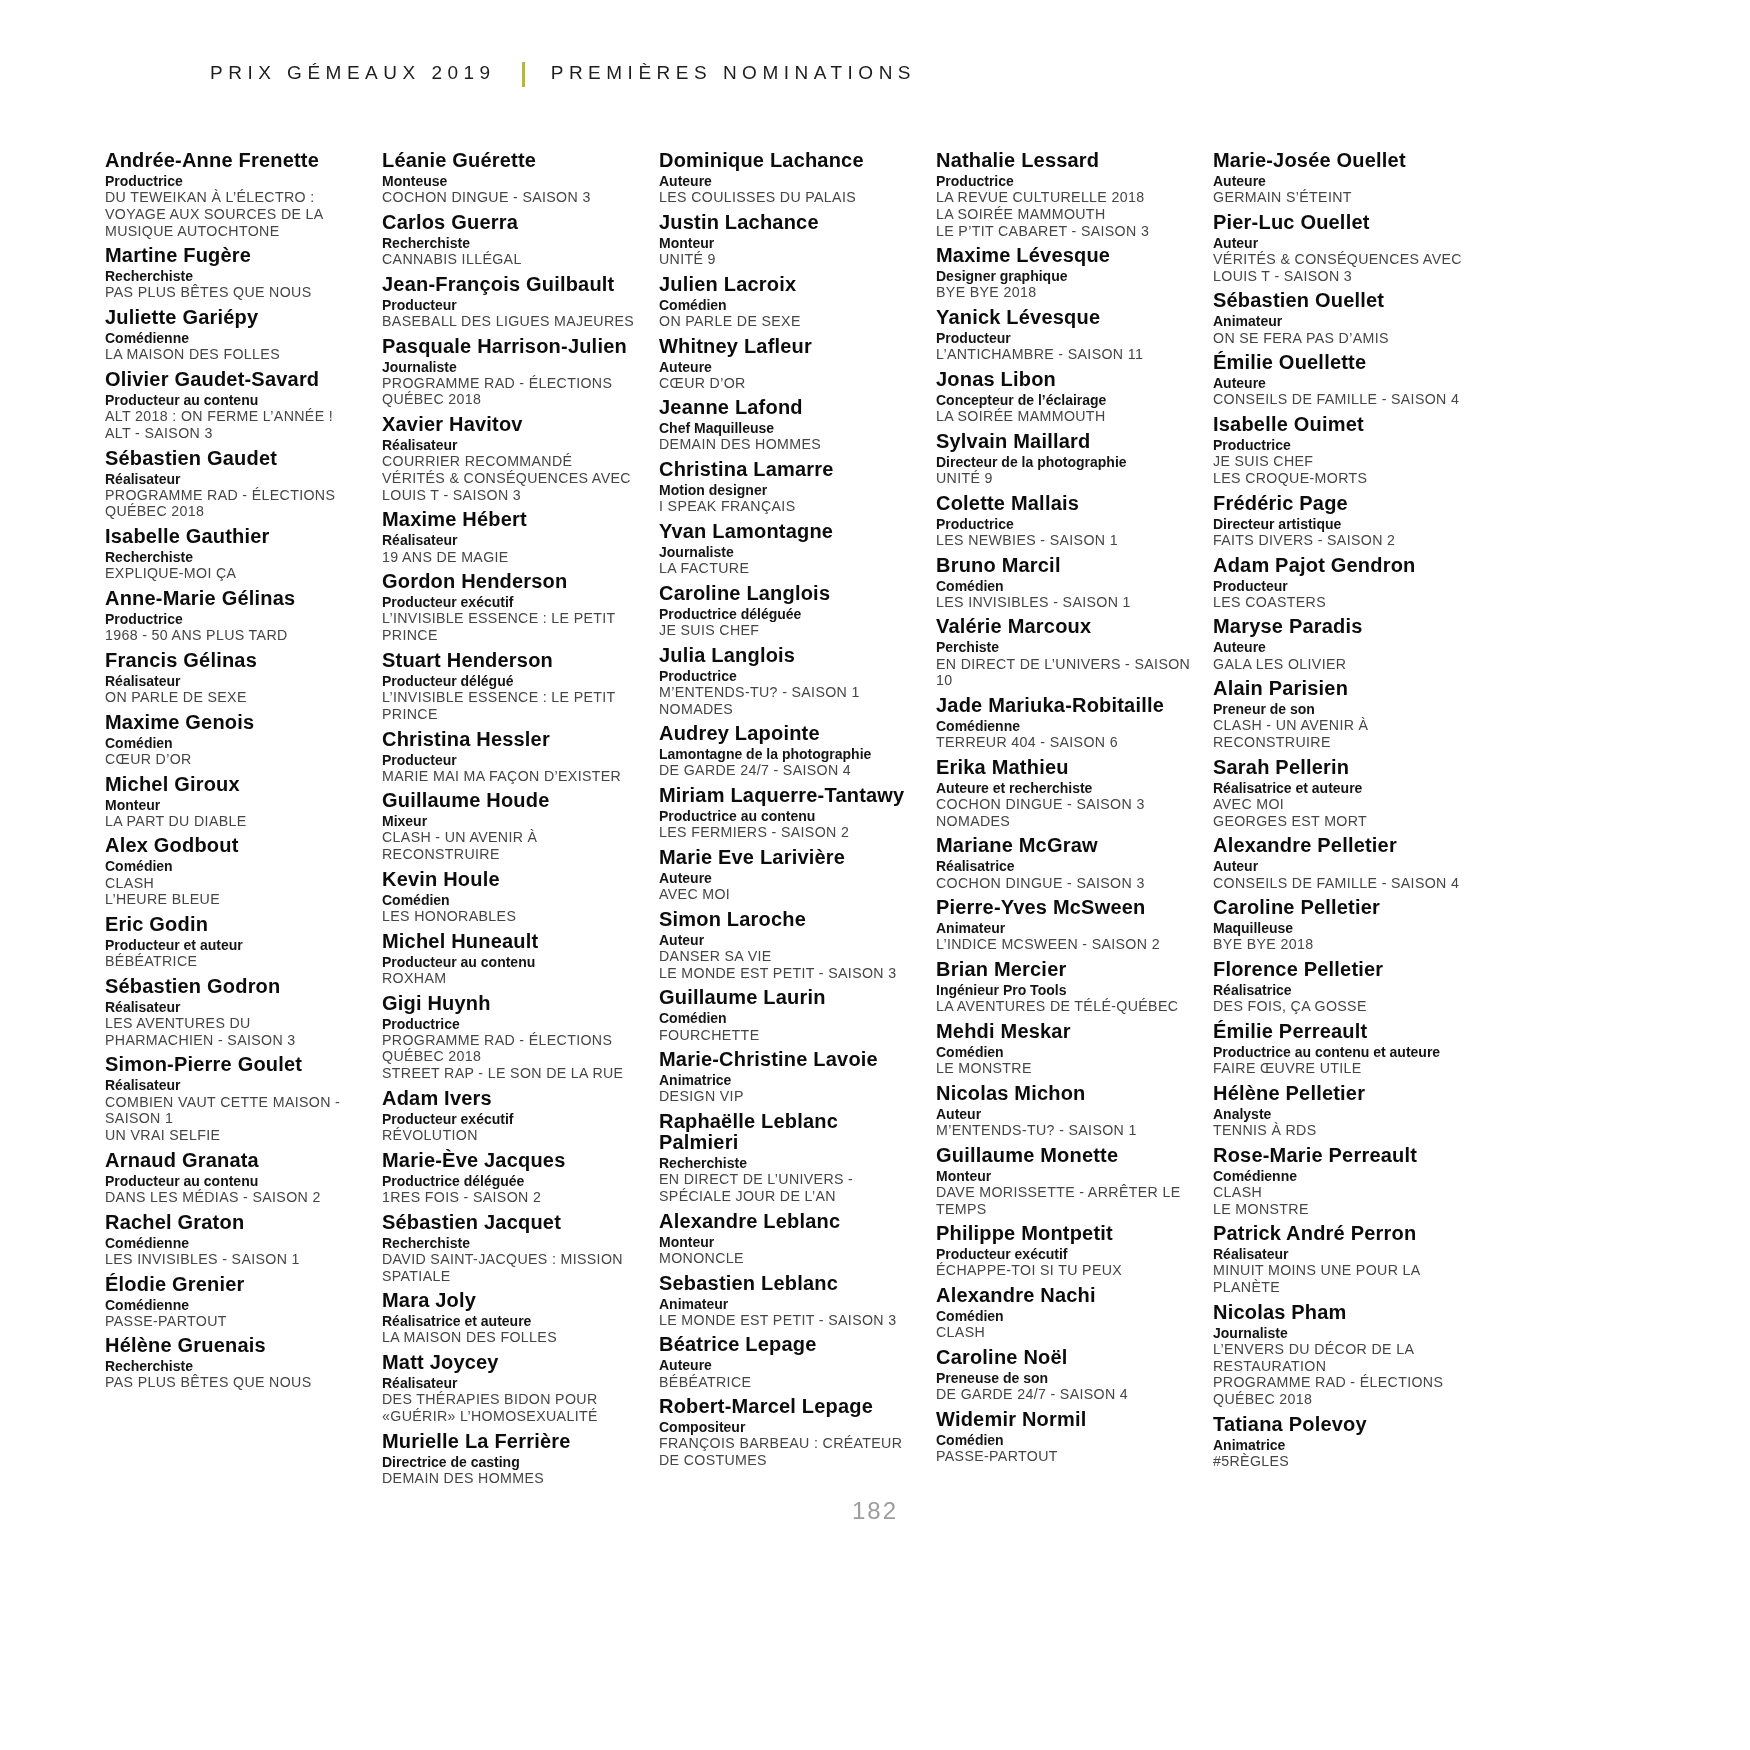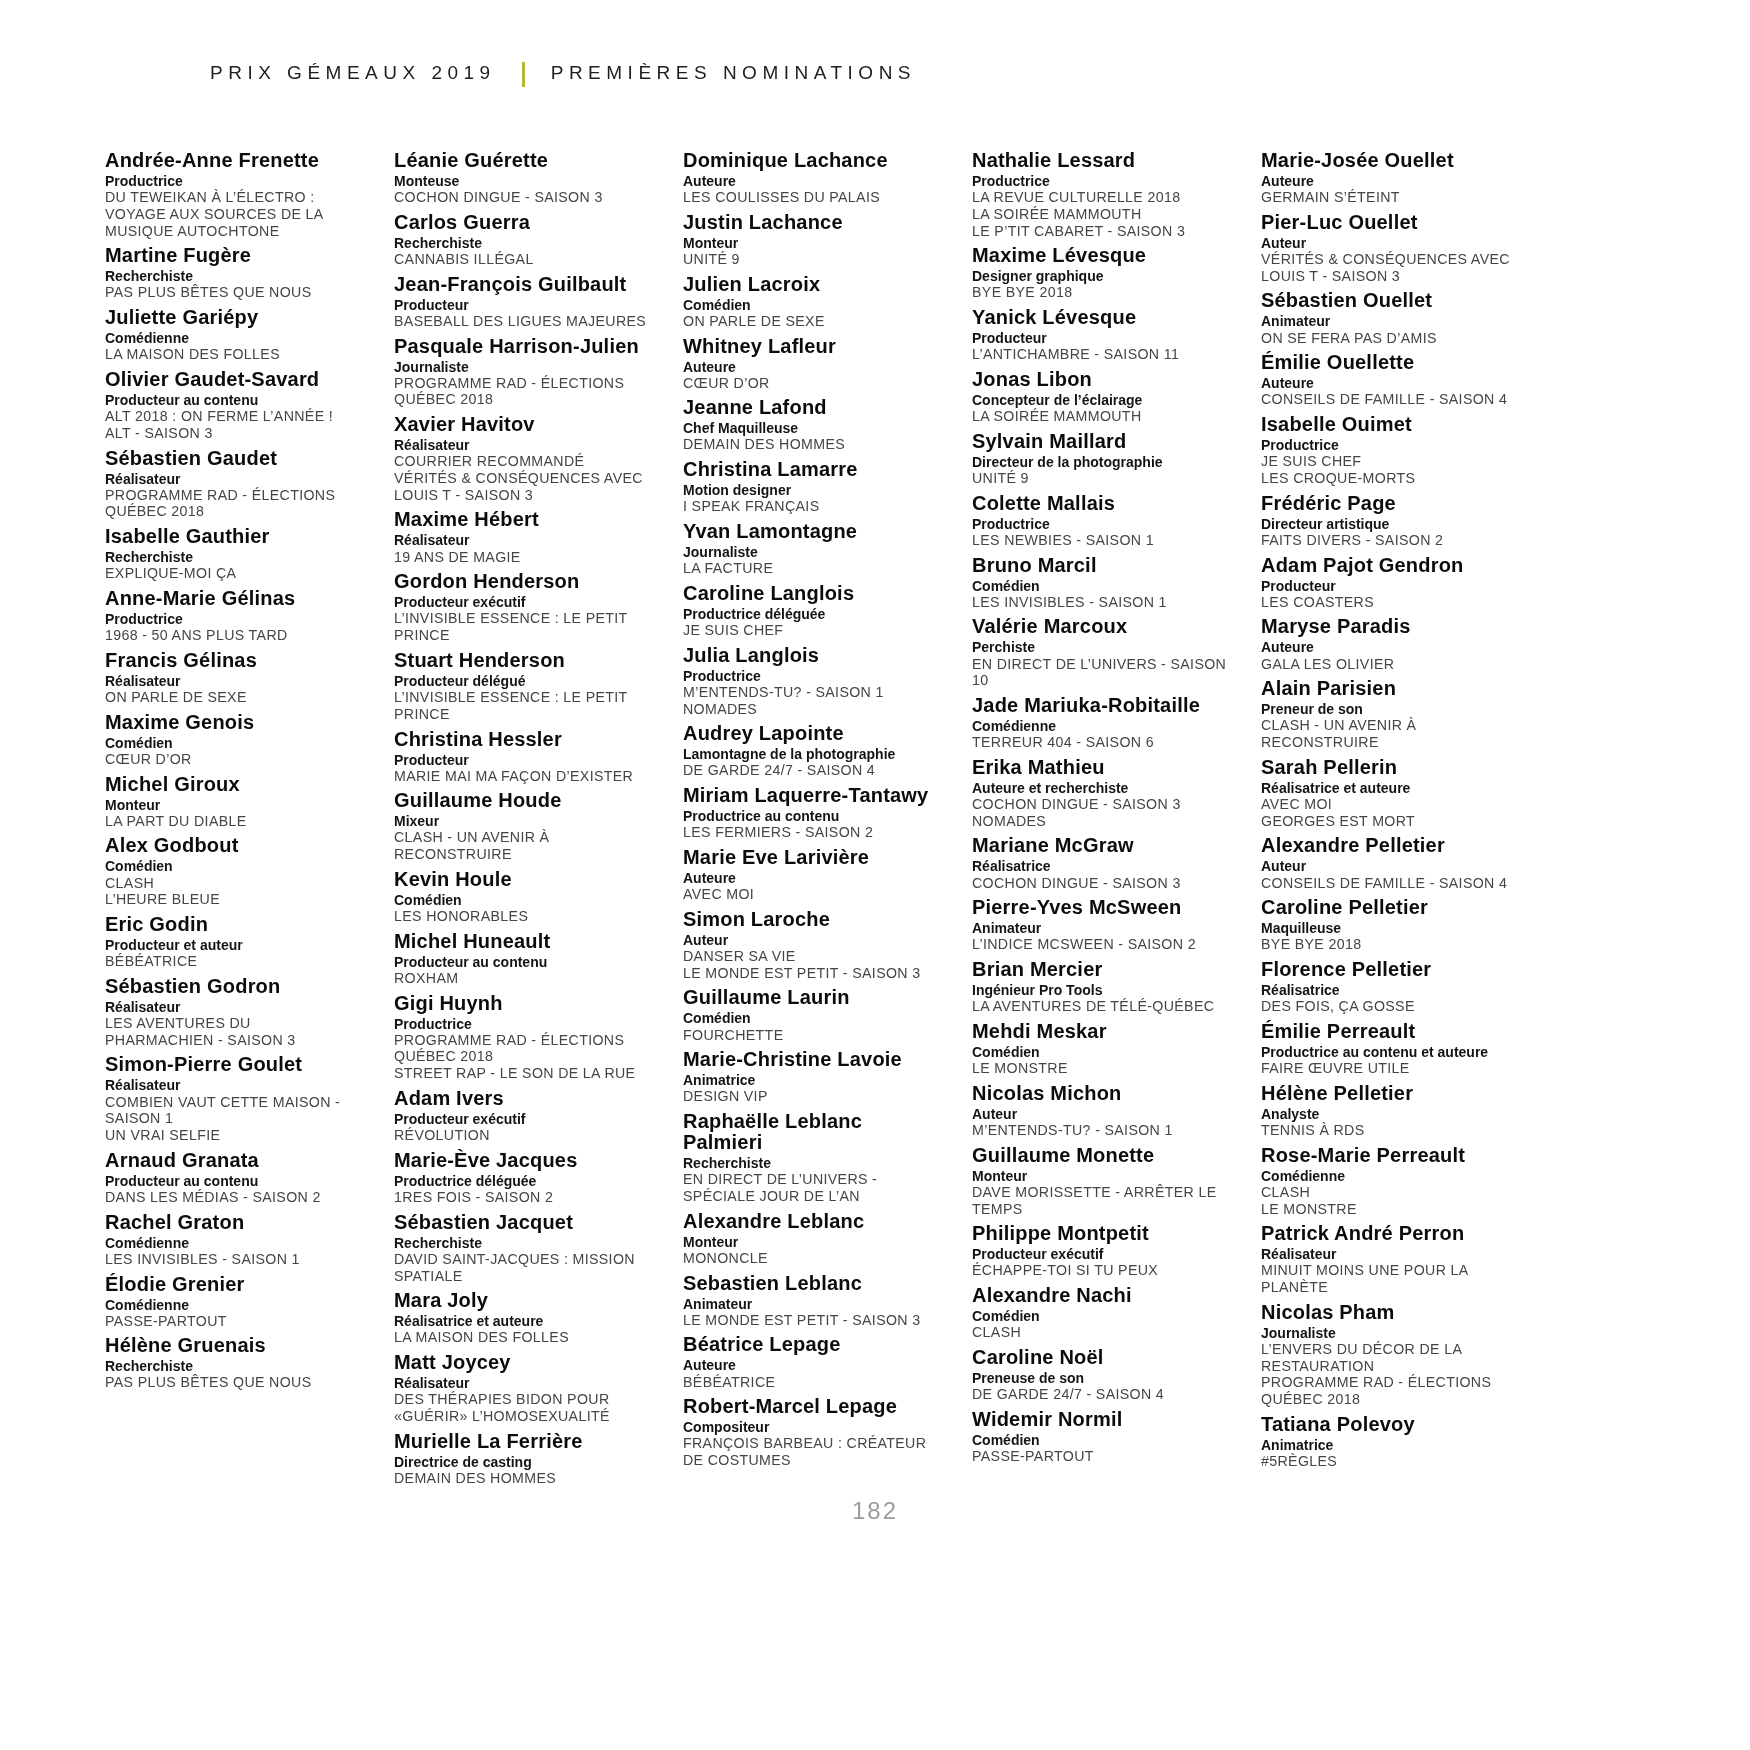--- a/index.html
+++ b/index.html
@@ -1,21 +1,21 @@
 <!DOCTYPE html>
 <html lang="fr"><head>
 <meta charset="utf-8">
 <style>
   html,body{margin:0;padding:0;background:#ffffff;}
   body{width:1750px;height:1750px;position:relative;font-family:"Liberation Sans",sans-serif;color:#111;}
   .page{position:absolute;inset:0;background:#fff;overflow:hidden;}
   .hdr{position:absolute;top:62px;left:210px;display:flex;align-items:flex-start;gap:26px;
        font-size:19px;letter-spacing:5.5px;color:#1e1e1e;white-space:nowrap;}
   .hdr .divider{width:3px;height:25px;background:#b5ba35;display:inline-block;}
-  .columns{position:absolute;top:150px;left:105px;display:flex;gap:33px;}
+  .columns{position:absolute;top:150px;left:105px;display:flex;gap:21px;}
   .col{width:256px;}
   .entry{margin-bottom:6px;}
   .nm{font-size:20px;font-weight:bold;color:#0c0c0c;line-height:1.05;letter-spacing:0.2px;margin:0 0 2px 0;}
   .rl{font-size:14px;font-weight:bold;color:#141414;line-height:1.15;}
   .sh{font-size:14.2px;font-weight:400;color:#454545;line-height:1.18;letter-spacing:0.35px;}
   .pagenum{position:absolute;top:1497px;left:0;width:100%;text-align:center;
            color:#9c9c9c;font-size:24px;letter-spacing:2px;}
 </style>
 </head>
 <body>

